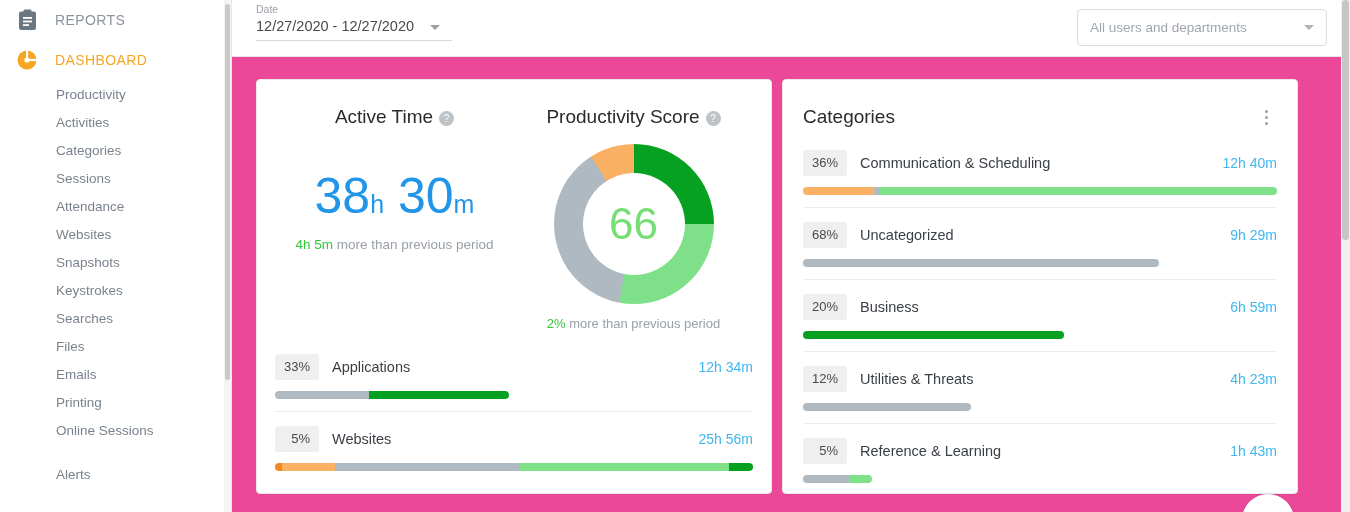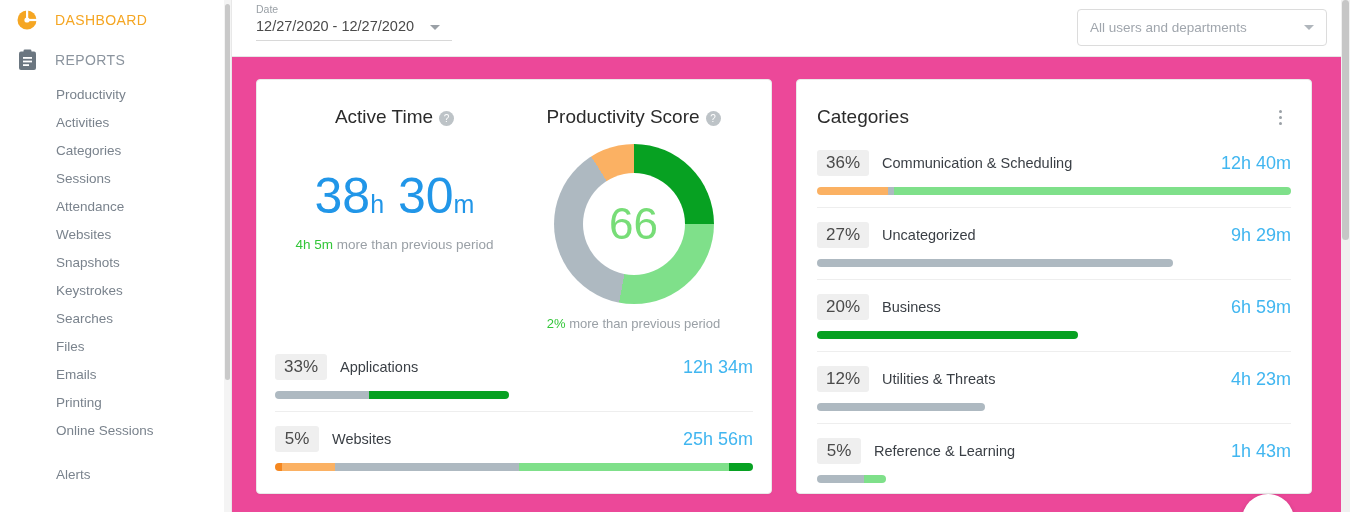--- a/index.html
+++ b/index.html
@@ -107,21 +107,21 @@
     padding: 0 12px;
     cursor: pointer;
   }
   .users-select .us-text {
     flex: 1; font-size: 13.5px; color: #a0a6ad;
   }
 
   .content {
     padding: 22px 24px 0 24px;
     display: flex;
-    gap: 24px;
+    gap: 10px;
     align-items: flex-start;
   }
 
   .card {
     background: #fff;
     border: 1px solid #e9e9e9;
     border-radius: 4px;
     box-shadow: 0 1px 2px rgba(0,0,0,.04);
   }
   .card-left { width: 516px; height: 415px; position: relative; padding: 0 18px; }
@@ -182,28 +182,28 @@
   }
   .donut-note .up { color: #33c639; }
 
   
   .metric-list { position: absolute; left: 18px; right: 18px; bottom: 22px; }
   .metric-row { padding: 0; }
   .metric-row + .metric-row { border-top: 1px solid #eeeeee; margin-top: 12px; padding-top: 14px; }
   .metric-head { display: flex; align-items: center; }
   .pct-badge {
     background: #efefef; color: #4a4a4a;
-    font-size: 17px; line-height: 16px;
+    font-size: 13px; line-height: 16px;
     padding: 5px 9px; border-radius: 3px;
-    min-width: 44px; text-align: center;
+    min-width: 44px; text-align: right;
   }
   .metric-name {
     font-size: 14.5px; color: #3a3f45; margin-left: 13px; flex: 1;
   }
-  .metric-time { font-size: 18px; color: #41b6f0; }
+  .metric-time { font-size: 14px; color: #41b6f0; }
   .bar {
     display: flex; height: 8px; border-radius: 4px; overflow: hidden;
     margin-top: 11px;
   }
   .bar > i { display: block; height: 8px; }
 
   
   .cat-head {
     display: flex; align-items: center;
     padding-top: 26px;
@@ -234,44 +234,44 @@
     width: 7px; height: 240px; background: #c6c6c6; border-radius: 4px;
   }
 </style>
 </head>
 <body>
 
 <div class="app">
 
   <aside class="sidebar">
     <div class="side-inner">
-
-      <div class="nav-group-head active">
-        <span class="nav-ico">
-          <svg width="22" height="22" viewBox="0 0 22 22">
-            <circle cx="11" cy="11" r="9.5" fill="#f5a623"></circle>
-            <rect x="10" y="1" width="2.2" height="10" fill="#ffffff"></rect>
-            <rect x="11" y="9.9" width="10" height="2.2" fill="#ffffff"></rect>
-            <circle cx="11" cy="11" r="2.6" fill="#ffffff"></circle>
-          </svg>
-        </span>
-        <span class="nav-txt">DASHBOARD</span>
-      </div>
 
       <div class="nav-group-head">
         <span class="nav-ico">
           <svg width="19" height="22" viewBox="0 0 19 22">
             <rect x="1" y="2.5" width="17" height="18.5" rx="2" fill="#6b7680"></rect>
             <rect x="5.5" y="0.5" width="8" height="4.5" rx="1.4" fill="#6b7680"></rect>
             <rect x="5" y="8" width="9" height="1.8" fill="#ffffff"></rect>
             <rect x="5" y="11.6" width="9" height="1.8" fill="#ffffff"></rect>
             <rect x="5" y="15.2" width="6" height="1.8" fill="#ffffff"></rect>
           </svg>
         </span>
         <span class="nav-txt">REPORTS</span>
+      </div>
+
+      <div class="nav-group-head active">
+        <span class="nav-ico">
+          <svg width="22" height="22" viewBox="0 0 22 22">
+            <circle cx="11" cy="11" r="9.5" fill="#f5a623"></circle>
+            <rect x="10" y="1" width="2.2" height="10" fill="#ffffff"></rect>
+            <rect x="11" y="9.9" width="10" height="2.2" fill="#ffffff"></rect>
+            <circle cx="11" cy="11" r="2.6" fill="#ffffff"></circle>
+          </svg>
+        </span>
+        <span class="nav-txt">DASHBOARD</span>
       </div>
 
       <a class="nav-sub">Productivity</a>
       <a class="nav-sub">Activities</a>
       <a class="nav-sub">Categories</a>
       <a class="nav-sub">Sessions</a>
       <a class="nav-sub">Attendance</a>
       <a class="nav-sub">Websites</a>
       <a class="nav-sub">Snapshots</a>
       <a class="nav-sub">Keystrokes</a>
@@ -393,21 +393,21 @@
                 <span class="metric-time">12h 40m</span>
               </div>
               <div class="bar" style="width: 100%;">
                 <i style="background: rgb(251, 177, 99); width: 15%;"></i>
                 <i style="background: rgb(174, 185, 193); width: 1.2%;"></i>
                 <i style="background: rgb(127, 224, 138); width: 83.8%;"></i>
               </div>
             </div>
             <div class="metric-row">
               <div class="metric-head">
-                <span class="pct-badge">27%</span>
+                <span class="pct-badge">68%</span>
                 <span class="metric-name">Uncategorized</span>
                 <span class="metric-time">9h 29m</span>
               </div>
               <div class="bar" style="width: 75%;">
                 <i style="background: rgb(174, 185, 193); width: 100%;"></i>
               </div>
             </div>
             <div class="metric-row">
               <div class="metric-head">
                 <span class="pct-badge">20%</span>

